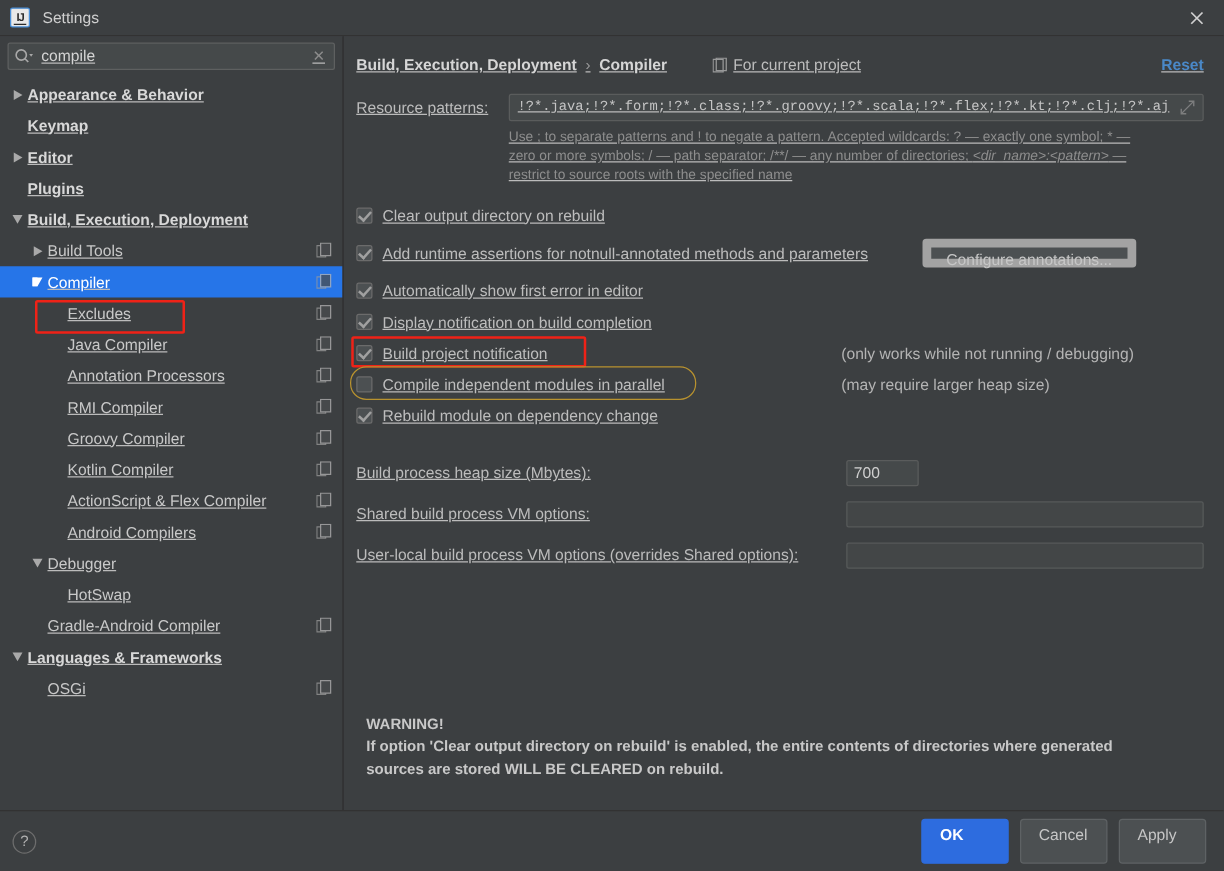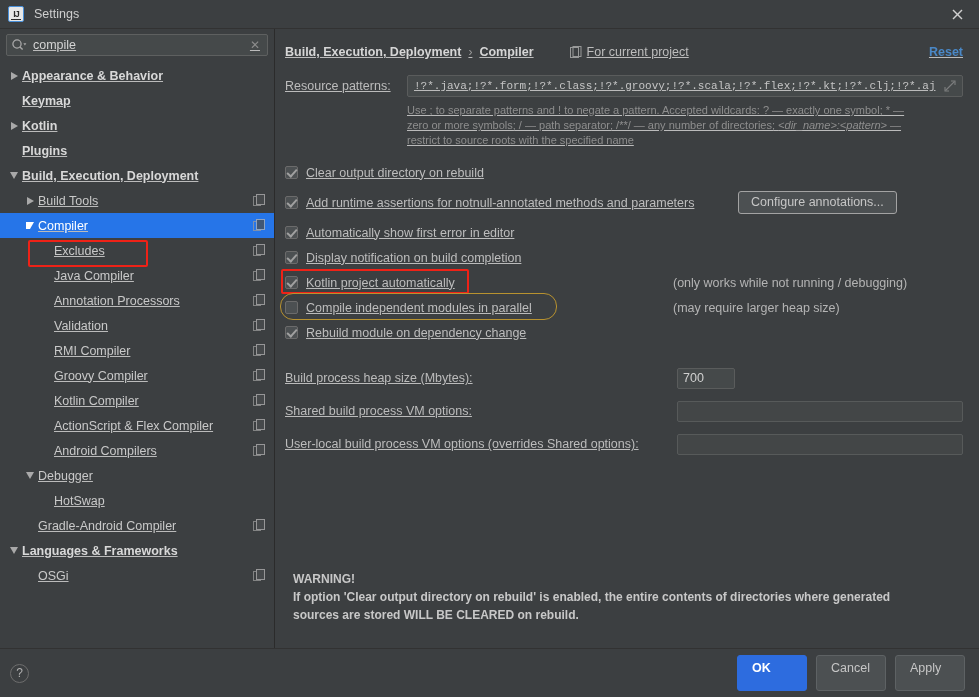--- a/index.html
+++ b/index.html
@@ -329,21 +329,21 @@
     color: #b4b4b4;
     white-space: nowrap;
   }
   .btn-config {
     position: absolute;
     left: 453px;
     top: 1px;
     height: 23px;
     padding: 0 12px;
     background: #4c5052;
-    border: 1px solid #a3a3a3;
+    border: 7px solid #a3a3a3;
     border-radius: 3px;
     color: #c6c6c6;
     font-size: 12.5px;
     line-height: 21px;
     box-sizing: border-box;
     white-space: nowrap;
   }
 
   
   .anno-build {
@@ -513,21 +513,21 @@
           <div class="tree-row">
             <span class="tree-indent" style="width: 6px;"></span>
             <span class="tri-slot"></span>
             <span class="tree-label bold">Keymap</span>
           </div>
           <div class="tree-row">
             <span class="tree-indent" style="width: 6px;"></span>
             <span class="tri-slot">
               <span class="tri"></span>
             </span>
-            <span class="tree-label bold">Kotlin</span>
+            <span class="tree-label bold">Editor</span>
           </div>
           <div class="tree-row">
             <span class="tree-indent" style="width: 6px;"></span>
             <span class="tri-slot"></span>
             <span class="tree-label bold">Plugins</span>
           </div>
           <div class="tree-row">
             <span class="tree-indent" style="width: 6px;"></span>
             <span class="tri-slot">
               <span class="tri open"></span>
@@ -579,31 +579,20 @@
               <svg width="13" height="13" viewBox="0 0 13 13" aria-hidden="true">
                 <rect x="0.5" y="2.5" width="7" height="9" fill="none" stroke="#9a9a9a" stroke-width="1"></rect>
                 <rect x="3.5" y="0.5" width="8" height="10" fill="#4a4d4f" stroke="#b4b4b4" stroke-width="1"></rect>
               </svg>
             </span>
           </div>
           <div class="tree-row">
             <span class="tree-indent" style="width: 38px;"></span>
             <span class="tri-slot"></span>
             <span class="tree-label">Annotation Processors</span>
-            <span class="tree-copy">
-              <svg width="13" height="13" viewBox="0 0 13 13" aria-hidden="true">
-                <rect x="0.5" y="2.5" width="7" height="9" fill="none" stroke="#9a9a9a" stroke-width="1"></rect>
-                <rect x="3.5" y="0.5" width="8" height="10" fill="#4a4d4f" stroke="#b4b4b4" stroke-width="1"></rect>
-              </svg>
-            </span>
-          </div>
-          <div class="tree-row">
-            <span class="tree-indent" style="width: 38px;"></span>
-            <span class="tri-slot"></span>
-            <span class="tree-label">Validation</span>
             <span class="tree-copy">
               <svg width="13" height="13" viewBox="0 0 13 13" aria-hidden="true">
                 <rect x="0.5" y="2.5" width="7" height="9" fill="none" stroke="#9a9a9a" stroke-width="1"></rect>
                 <rect x="3.5" y="0.5" width="8" height="10" fill="#4a4d4f" stroke="#b4b4b4" stroke-width="1"></rect>
               </svg>
             </span>
           </div>
           <div class="tree-row">
             <span class="tree-indent" style="width: 38px;"></span>
             <span class="tri-slot"></span>
@@ -760,21 +749,21 @@
             <div class="check-row">
               <span class="cbox checked"></span>
               <span class="check-label">Automatically show first error in editor</span>
             </div>
             <div class="check-row">
               <span class="cbox checked"></span>
               <span class="check-label">Display notification on build completion</span>
             </div>
             <div class="check-row">
               <span class="cbox checked"></span>
-              <span class="check-label">Kotlin project automatically</span>
+              <span class="check-label">Build project notification</span>
               <span class="side-note">(only works while not running / debugging)</span>
               <span class="anno-build"></span>
             </div>
             <div class="check-row">
               <span class="cbox"></span>
               <span class="check-label">Compile independent modules in parallel</span>
               <span class="side-note">(may require larger heap size)</span>
               <span class="anno-parallel"></span>
             </div>
             <div class="check-row">

